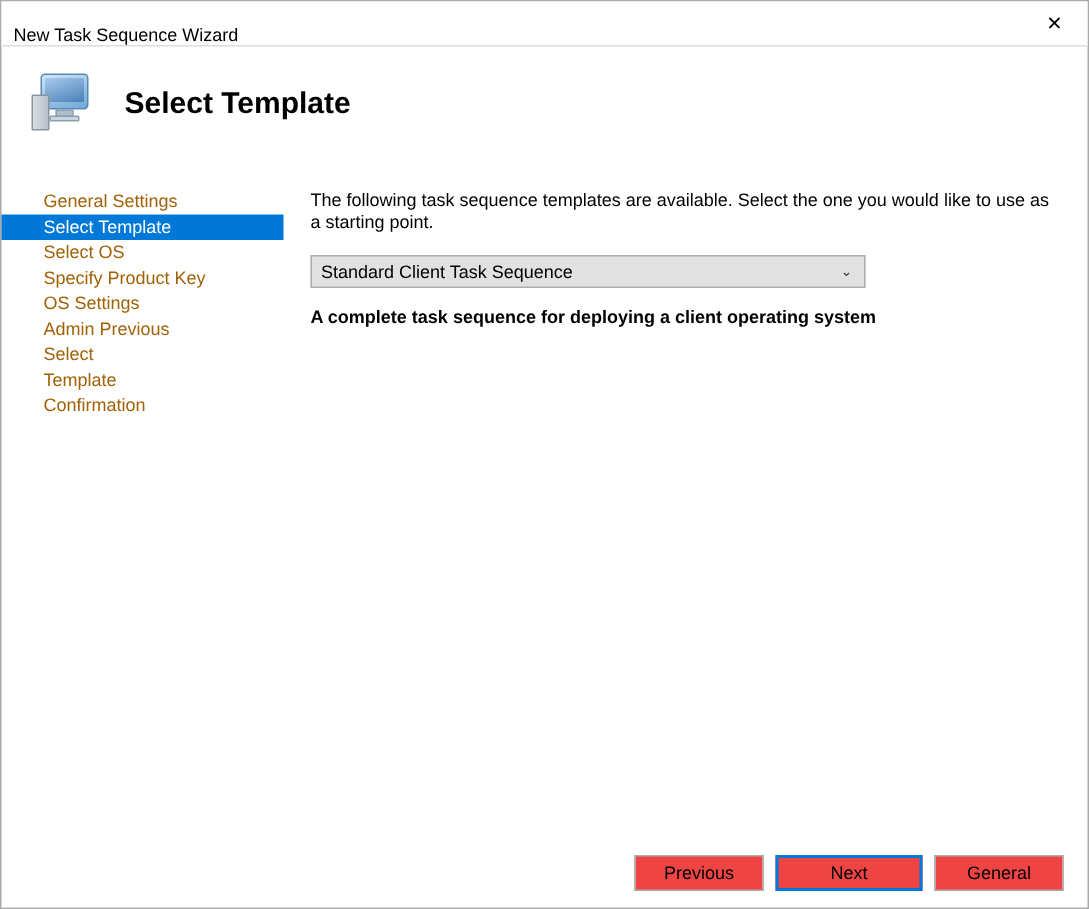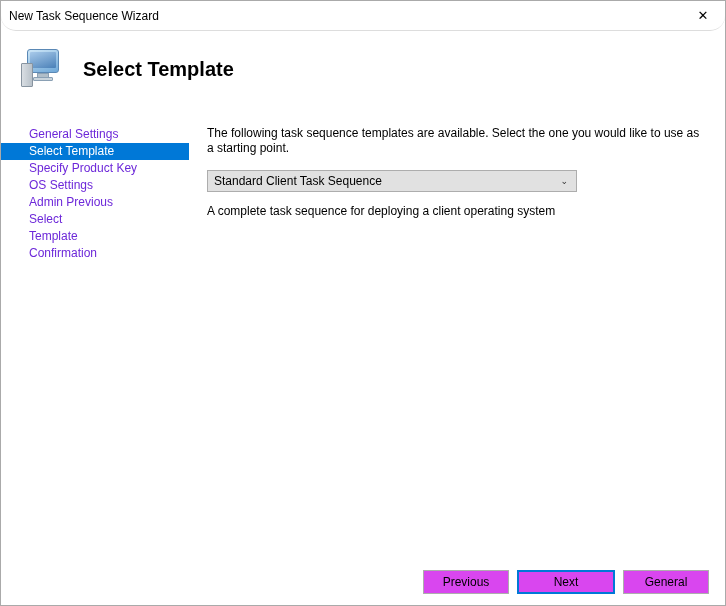--- a/index.html
+++ b/index.html
@@ -16,25 +16,24 @@
       height: 606px;
       border: 1px solid #aaa;
       background: #fff;
       display: flex;
       flex-direction: column;
     }
     .titlebar {
       height: 30px;
       border-bottom: 1px solid #ddd;
       display: flex;
-      align-items: center;
+      align-items: flex-end;
       justify-content: space-between;
       padding-left: 8px;
       background: #fff;
-      border-radius: 15px;
     }
     .titlebar .title {
       font-size: 12px;
       color: #000;
     }
     .close-btn {
       width: 44px;
       height: 29px;
       display: flex;
       align-items: center;
@@ -113,21 +112,21 @@
       flex: 1;
       display: flex;
       border-top: 1px solid transparent;
     }
     .sidebar {
       width: 188px;
       padding: 20px 0 0 0;
     }
     .sidebar-item {
       padding: 0px 8px 1px 28px;
-      color: #6d28d9;
+      color: #a16207;
       font-size: 12px;
       line-height: 16px;
       cursor: default;
     }
     .sidebar-item.selected {
       background: #0078d7;
       color: #fff;
     }
     .main {
       flex: 1;
@@ -157,34 +156,35 @@
       color: #000;
     }
     .dropdown-arrow {
       font-size: 9px;
       color: #333;
       margin-right: 2px;
     }
     .description {
       color: #000;
       line-height: 15px;
+      font-weight: bold;
     }
     .footer {
       height: 46px;
       display: flex;
       align-items: center;
       justify-content: flex-end;
       padding-right: 16px;
       gap: 8px;
     }
     .btn {
       width: 86px;
       height: 24px;
       border: 1px solid #adadad;
-      background: #d946ef;
+      background: #ef4444;
       font-family: inherit;
       font-size: 12px;
       color: #000;
       cursor: pointer;
       display: flex;
       align-items: center;
       justify-content: center;
     }
     .btn.default {
       border: 2px solid #0078d7;
@@ -211,20 +211,21 @@
       <div class="monitor-base"></div>
       <div class="tower"></div>
     </div>
     <div class="header-title">Select Template</div>
   </div>
 
   <div class="content">
     <div class="sidebar">
       <div class="sidebar-item">General Settings</div>
       <div class="sidebar-item selected">Select Template</div>
+      <div class="sidebar-item">Select OS</div>
       <div class="sidebar-item">Specify Product Key</div>
       <div class="sidebar-item">OS Settings</div>
       <div class="sidebar-item">Admin Previous</div>
       <div class="sidebar-item">Select</div>
       <div class="sidebar-item">Template</div>
       <div class="sidebar-item">Confirmation</div>
     </div>
 
     <div class="main">
       <div class="instruction">The following task sequence templates are available.  Select the one you would like to use as a starting point.</div>

